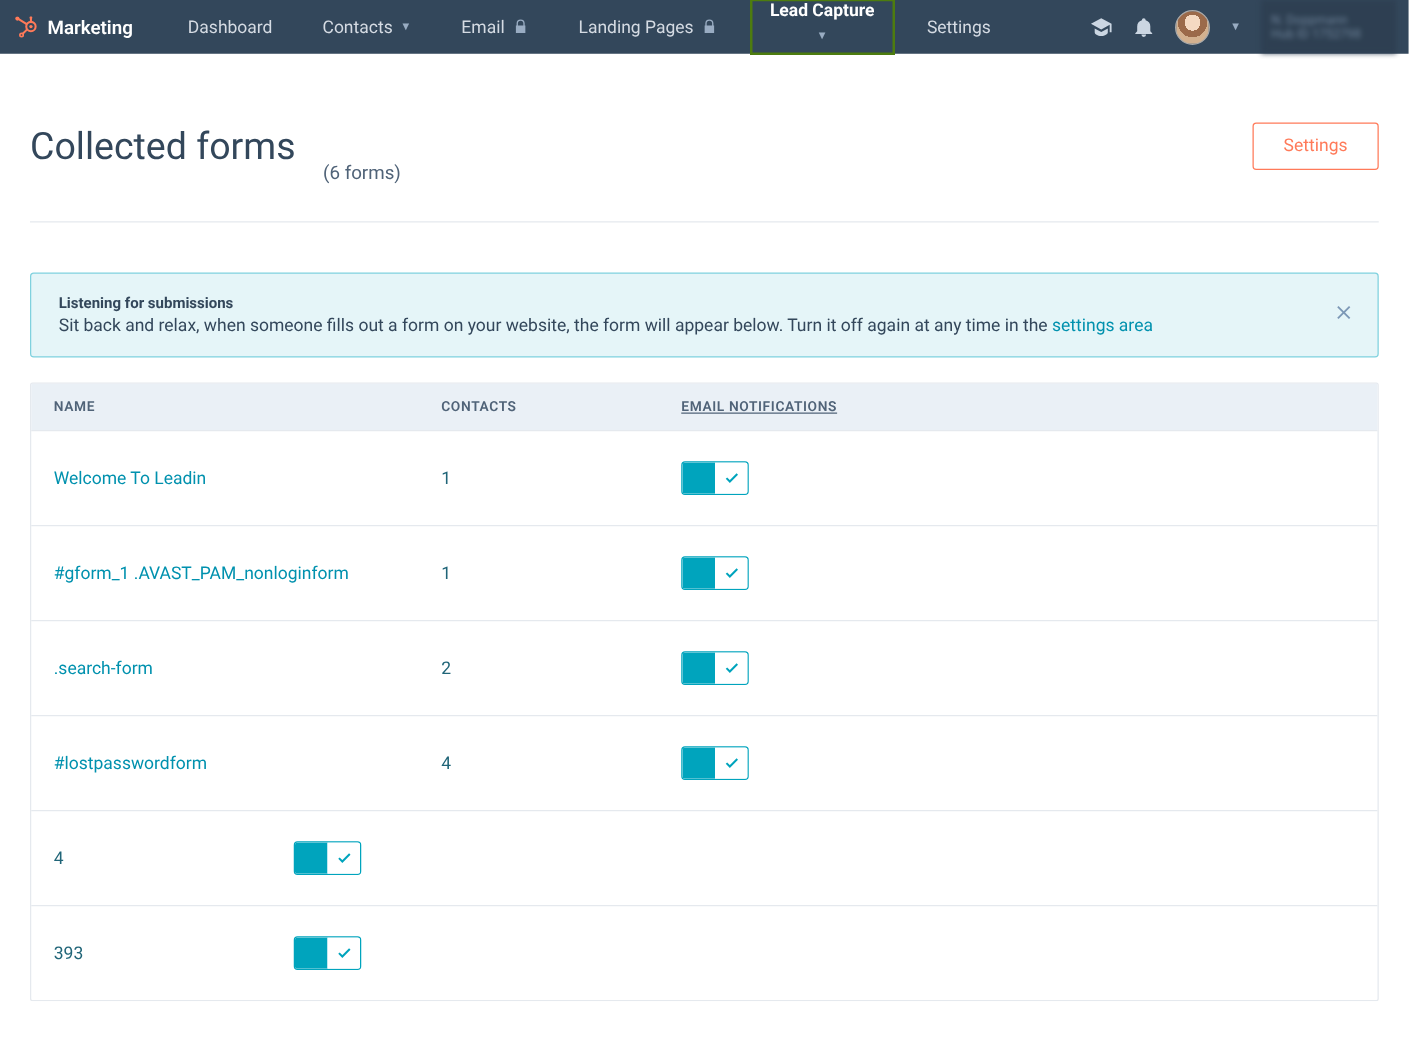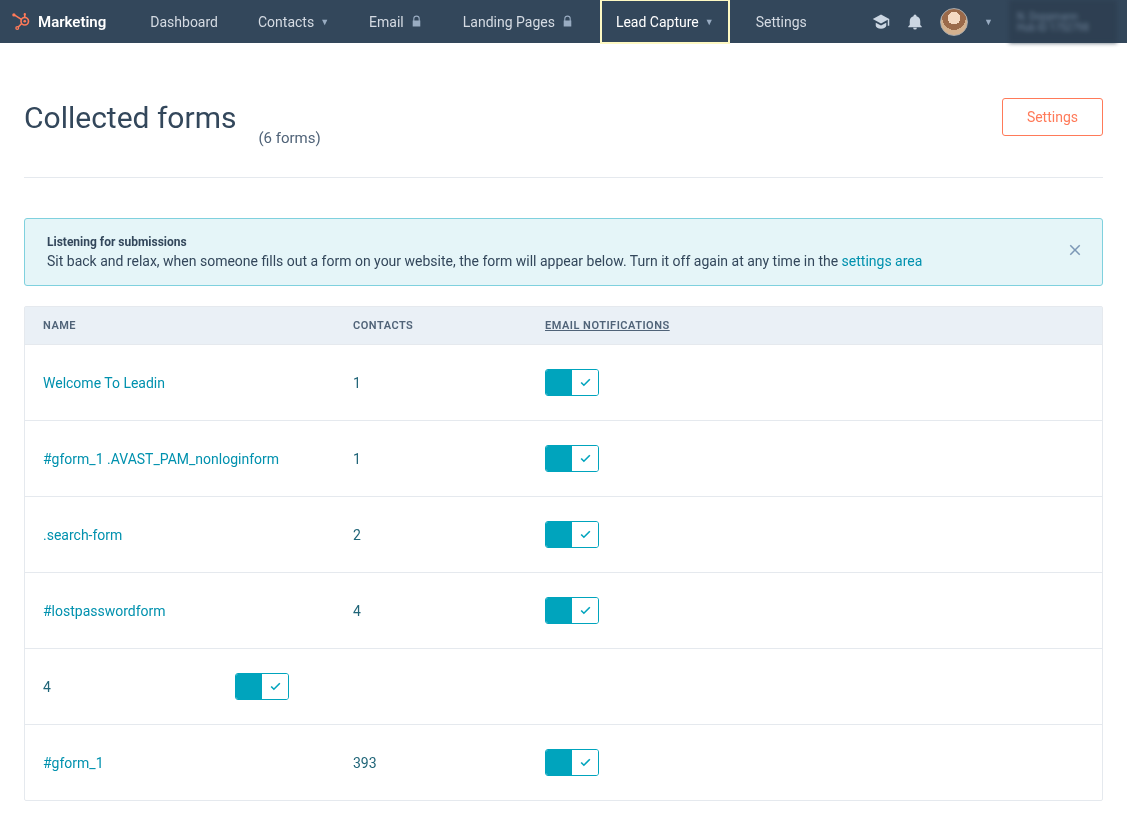--- a/index.html
+++ b/index.html
@@ -45,23 +45,24 @@
     .nav-item {
       display: flex;
       align-items: center;
       padding: 0 14px;
       height: 45px;
       cursor: pointer;
       color: #d5dbe3;
       gap: 6px;
     }
     .nav-item.active {
-      border: 2px solid #fef9c3;
+      border: 2px solid #4d7c0f;
       color: #fff;
-      font-weight: 400;
+      font-weight: 700;
+      flex-direction: column;
     }
     .nav-chevron {
       font-size: 9px;
       color: #99acc2;
     }
     .lock-icon {
       width: 13px;
       height: 13px;
       fill: #99acc2;
     }
@@ -379,21 +380,20 @@
               <div class="toggle-left"></div>
               <div class="toggle-right">
                 <svg class="check-icon" viewBox="0 0 24 24">
                   <polyline points="4,12 9,17 20,6"></polyline>
                 </svg>
               </div>
             </div>
           </div>
         </div>
         <div class="table-row">
-          <div class="row-name">#gform_1</div>
           <div class="row-contacts">393</div>
           <div class="row-notif">
             <div class="toggle">
               <div class="toggle-left"></div>
               <div class="toggle-right">
                 <svg class="check-icon" viewBox="0 0 24 24">
                   <polyline points="4,12 9,17 20,6"></polyline>
                 </svg>
               </div>
             </div>

